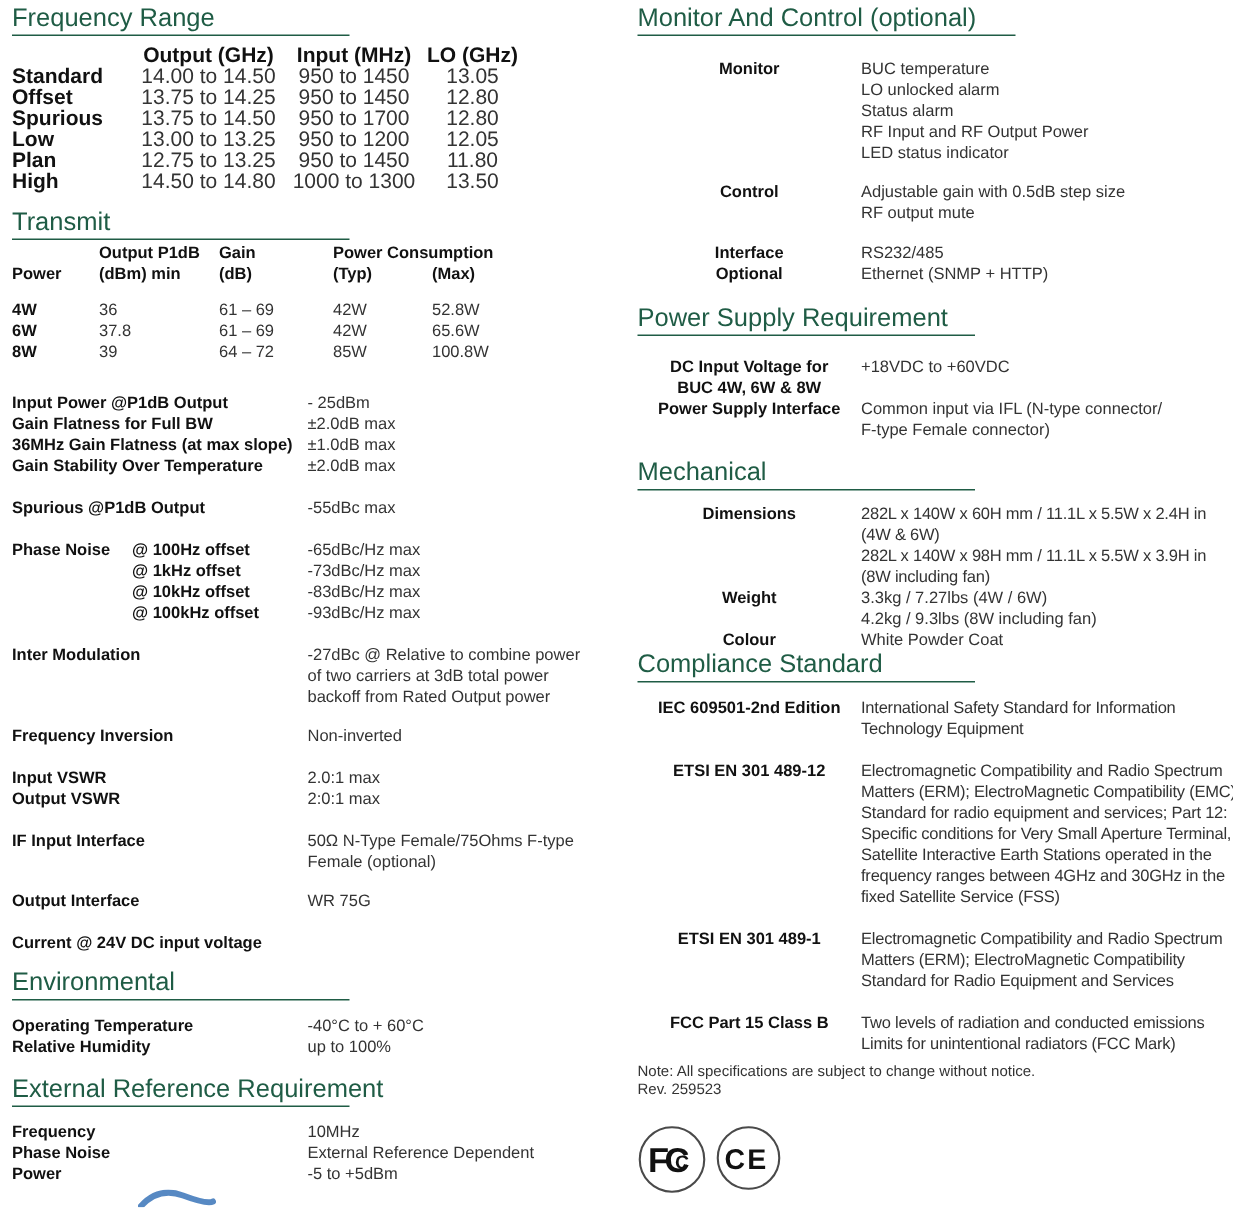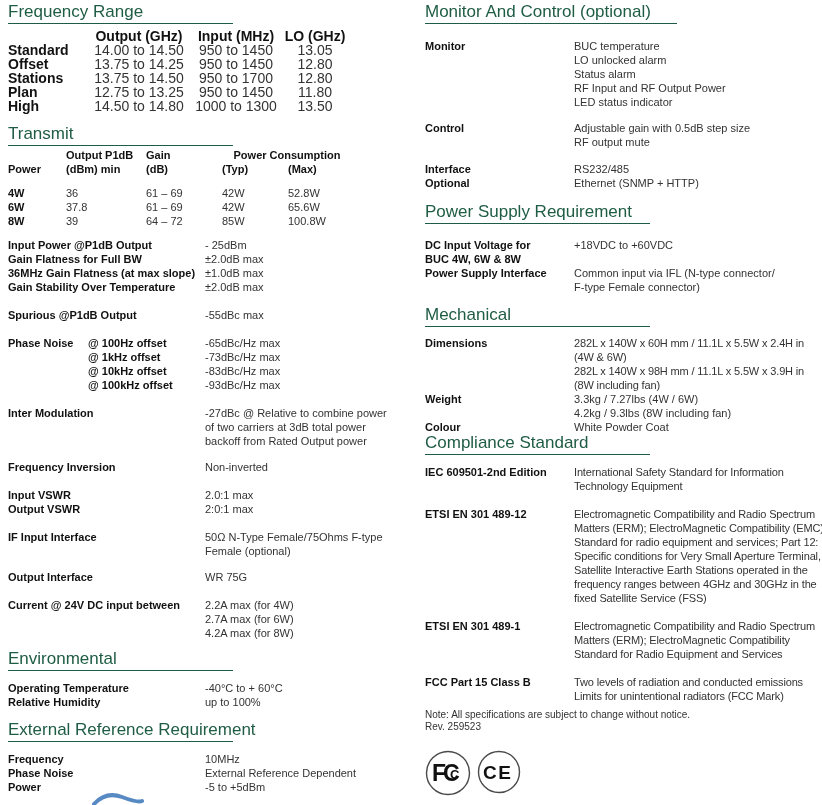--- a/index.html
+++ b/index.html
@@ -7,33 +7,33 @@
   html,body{margin:0;padding:0;background:#ffffff;}
   .page{position:relative;width:822px;height:805px;background:#fff;overflow:hidden;
         font-family:"Liberation Sans",sans-serif;color:var(--val);}
   .col{position:absolute;top:0;}
   .col-left{left:8px;width:404px;}
   .col-right{left:425px;width:400px;}
   h2.sec{font-size:17px;font-weight:400;color:var(--green);margin:0;line-height:17px;
          padding-bottom:3px;border-bottom:1px solid var(--green);width:225px;white-space:nowrap;}
   .row{display:flex;font-size:11px;line-height:14px;}
   .lbl{font-weight:bold;color:var(--label);flex:0 0 197px;white-space:pre;}
-  .lbl-r{flex-basis:149px;}
+  .lbl-r{flex-basis:149px;text-align:center;}
   .val{white-space:pre;color:var(--val);}
   .tight{letter-spacing:-0.15px;}
   
   .ftable{font-size:14px;line-height:14px;}
   .frow{display:grid;grid-template-columns:78px 106px 88px 70px;}
   .frow .c{text-align:center;}
   .b{font-weight:bold;color:var(--label);}
   
   .ttable{font-size:11px;line-height:14px;}
   .trow{display:grid;grid-template-columns:58px 80px 76px 66px 64px;}
   .trow .c{text-align:left;}
-  .pc{grid-column:4/6;text-align:center;}
+  .pc{grid-column:4/6;text-align:left;}
   
   .pn{display:flex;font-size:11px;line-height:14px;}
   .pn .pl{flex:0 0 80px;font-weight:bold;color:var(--label);}
   .pn .po{flex:0 0 117px;font-weight:bold;color:var(--label);}
   .note{font-size:10px;line-height:12px;color:var(--val);}
   .logos{display:flex;gap:6px;align-items:flex-start;}
   .swoosh{position:absolute;left:92px;top:793px;}
 </style>
 </head>
 <body>
@@ -57,24 +57,30 @@
         <div class="c">950 to 1450</div>
         <div class="c">13.05</div>
       </div>
       <div class="frow">
         <div class="b">Offset</div>
         <div class="c">13.75 to 14.25</div>
         <div class="c">950 to 1450</div>
         <div class="c">12.80</div>
       </div>
       <div class="frow">
-        <div class="b">Stations</div>
+        <div class="b">Spurious</div>
         <div class="c">13.75 to 14.50</div>
         <div class="c">950 to 1700</div>
         <div class="c">12.80</div>
+      </div>
+      <div class="frow">
+        <div class="b">Low</div>
+        <div class="c">13.00 to 13.25</div>
+        <div class="c">950 to 1200</div>
+        <div class="c">12.05</div>
       </div>
       <div class="frow">
         <div class="b">Plan</div>
         <div class="c">12.75 to 13.25</div>
         <div class="c">950 to 1450</div>
         <div class="c">11.80</div>
       </div>
       <div class="frow">
         <div class="b">High</div>
         <div class="c">14.50 to 14.80</div>
@@ -115,21 +121,21 @@
       </div>
       <div class="trow">
         <div class="b">8W</div>
         <div class="c">39</div>
         <div class="c">64 – 72</div>
         <div class="c">85W</div>
         <div class="c">100.8W</div>
       </div>
     </div>
 
-    <div class="row" style="margin-top:10px">
+    <div class="row" style="margin-top:20px">
       <div class="lbl">Input Power @P1dB Output</div>
       <div class="val">- 25dBm</div>
     </div>
     <div class="row">
       <div class="lbl">Gain Flatness for Full BW</div>
       <div class="val">±2.0dB max</div>
     </div>
     <div class="row">
       <div class="lbl">36MHz Gain Flatness (at max slope)</div>
       <div class="val">±1.0dB max</div>
@@ -191,24 +197,21 @@
       <div class="val">50Ω N-Type Female/75Ohms F-type
 Female (optional)</div>
     </div>
 
     <div class="row" style="margin-top:12px">
       <div class="lbl">Output Interface</div>
       <div class="val">WR 75G</div>
     </div>
 
     <div class="row" style="margin-top:14px">
-      <div class="lbl">Current @ 24V DC input between</div>
-      <div class="val">2.2A max (for 4W)
-2.7A max (for 6W)
-4.2A max (for 8W)</div>
+      <div class="lbl">Current @ 24V DC input voltage</div>
     </div>
 
     <h2 class="sec" style="margin-top:10px">Environmental</h2>
 
     <div class="row" style="margin-top:10px">
       <div class="lbl">Operating Temperature</div>
       <div class="val">-40°C to + 60°C</div>
     </div>
     <div class="row">
       <div class="lbl">Relative Humidity</div>

